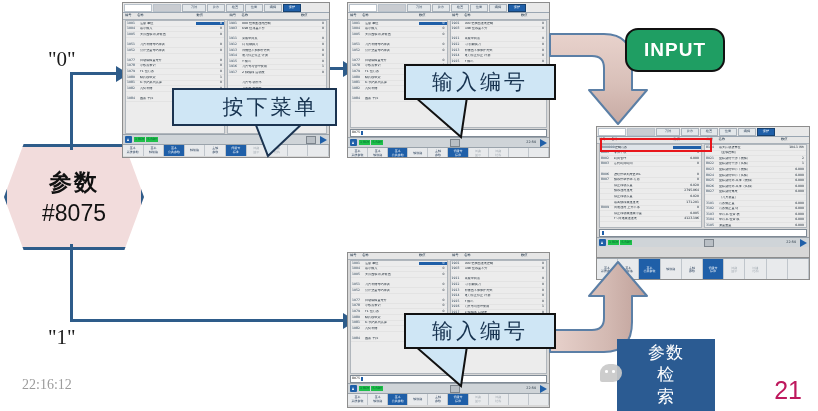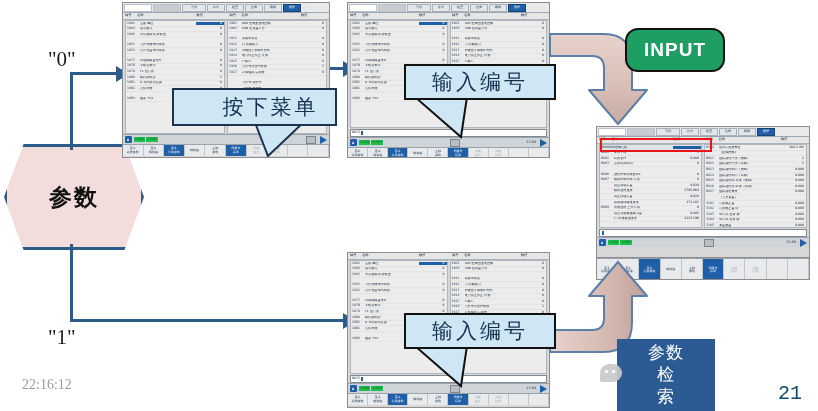--- a/index.html
+++ b/index.html
@@ -160,40 +160,41 @@
     width:22px;height:18px;background:#c9c9c9;border-radius:9px 9px 9px 2px;
     position:relative;flex:0 0 auto;
   }
   #watermark .wechat:before,#watermark .wechat:after{
     content:"";position:absolute;top:6px;width:2.6px;height:2.6px;
     background:#fff;border-radius:50%;
   }
   #watermark .wechat:before{left:5px;}
   #watermark .wechat:after{left:12px;}
 
-  #page-num{right:16px;bottom:6px;color:#0c4a6e;font-size:20px;z-index:60;font-family:Liberation Mono, monospace;}
+  #page-num{right:16px;bottom:6px;color:#be185d;font-size:25px;z-index:60;}
   #timestamp{left:22px;bottom:18px;color:#9b9b9b;font-size:14px;z-index:60;
     font-family:"Liberation Serif",serif;}
 
   
   .peach{position:absolute;z-index:20;}
 
   
   #red-hl{
     position:absolute;left:600px;top:138px;width:112px;height:14px;
     border:2.5px solid #e8161b;box-sizing:border-box;z-index:35;
   }
 </style>
 </head>
 <body>
 
 <div class="abs" id="param-hex">
   <div class="hexbody"></div>
   <div class="hextext">
     <div class="l1">参数</div>
+    <div class="l2">#8075</div>
   </div>
 </div>
 
 <div class="abs ln" style="left:70px;top:72px;width:3px;height:78px;"></div>
 <div class="abs ln" style="left:70px;top:72px;width:48px;height:3px;"></div>
 <div class="abs arrowR" style="left:116px;top:66px;"></div>
 <div class="abs lbl-q" style="left:48px;top:47px;">"0"</div>
 
 <div class="abs ln" style="left:70px;top:244px;width:3px;height:78px;"></div>
 <div class="abs ln" style="left:70px;top:319px;width:275px;height:3px;"></div>

